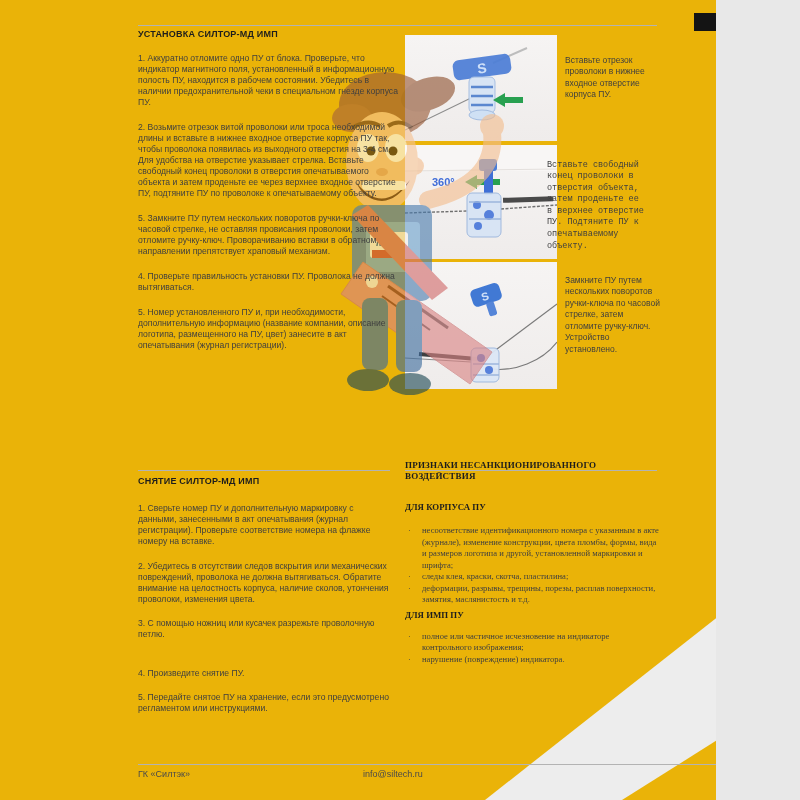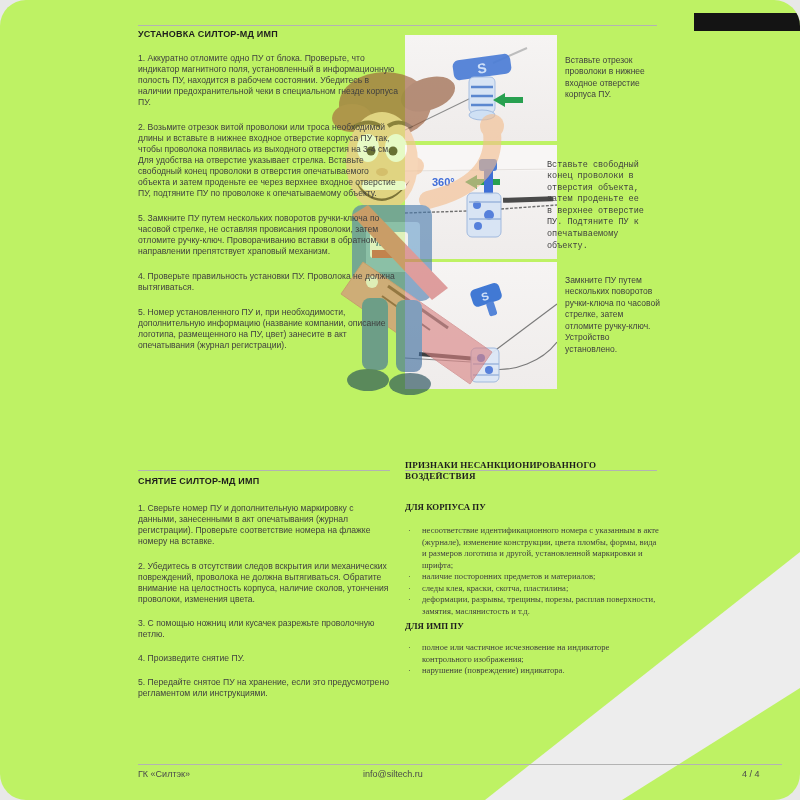--- a/index.html
+++ b/index.html
@@ -1,17 +1,17 @@
 <!DOCTYPE html>
 <html><head>
 <meta charset="utf-8">
 <style>
   html,body{margin:0;padding:0;background:#e8e8e8;}
-  .page{position:relative;width:800px;height:800px;background:#bef264;overflow:hidden;
-        font-family:"Liberation Sans",sans-serif;color:#3f3f3f;border-radius:26px;}
+  .page{position:relative;width:716px;height:800px;background:#eab308;overflow:hidden;
+        font-family:"Liberation Sans",sans-serif;color:#3f3f3f;}
   .abs{position:absolute;}
   
   .diag-band{left:420px;top:540px;width:380px;height:260px;background:#ededed;z-index:0;
              clip-path:polygon(65px 260px,380px 12px,380px 148px,202px 260px);}
   .redaction{left:694px;top:13px;width:106px;height:18px;background:#141414;z-index:6;}
   .rule{background:#b3b3b3;height:1px;z-index:3;}
   
   .col{z-index:3;font-size:8.6px;line-height:11px;}
   h3.sec{font-size:9px;line-height:11px;margin:0 0 13px 0;color:#1d1d1d;font-weight:bold;letter-spacing:.2px;}
   .col p{margin:0 0 14px 0;}
@@ -149,31 +149,30 @@
     <rect x="362" y="298" width="26" height="72" rx="8" fill="#3c6c9d"></rect>
     <rect x="396" y="300" width="26" height="72" rx="8" fill="#3c6c9d"></rect>
     <ellipse cx="368" cy="380" rx="21" ry="11" fill="#1e4a56"></ellipse>
     <ellipse cx="410" cy="384" rx="21" ry="11" fill="#1e4a56"></ellipse>
   </svg>
 
   <div class="abs col" style="left:138px;top:476px;width:254px;">
     <h3 class="sec" style="margin-bottom:16px;">СНЯТИЕ СИЛТОР-МД ИМП</h3>
     <p style="">1. Сверьте номер ПУ и дополнительную маркировку с данными, занесенными в акт опечатывания (журнал регистрации). Проверьте соответствие номера на флажке номеру на вставке.</p>
     <p style="margin-bottom:13px;">2. Убедитесь в отсутствии следов вскрытия или механических повреждений, проволока не должна вытягиваться. Обратите внимание на целостность корпуса, наличие сколов, утончения проволоки, изменения цвета.</p>
-    <p style="margin-bottom:13px;">3. С помощью ножниц или кусачек разрежьте проволочную петлю.</p>
+    <p style="margin-bottom:28px;">3. С помощью ножниц или кусачек разрежьте проволочную петлю.</p>
     <p style="margin-bottom:13px;">4. Произведите снятие ПУ.</p>
     <p>5. Передайте снятое ПУ на хранение, если это предусмотрено регламентом или инструкциями.</p>
   </div>
 
   <div class="abs col" style="left:405px;top:460px;width:254px;font-family:Liberation Serif, serif;">
     <h3 class="sec" style="margin-bottom:20px;">ПРИЗНАКИ НЕСАНКЦИОНИРОВАННОГО ВОЗДЕЙСТВИЯ</h3>
     <div class="subhead">ДЛЯ КОРПУСА ПУ</div>
     <ul class="marks">
       <li><span>несоответствие идентификационного номера с указанным в акте (журнале), изменение конструкции, цвета пломбы, формы, вида и размеров логотипа и другой, установленной маркировки и шрифта;</span></li>
-      <li><span>наличие посторонних предметов и материалов;</span></li>
       <li><span>следы клея, краски, скотча, пластилина;</span></li>
       <li><span>деформации, разрывы, трещины, порезы, расплав поверхности, замятия, маслянистость и т.д.</span></li>
     </ul>
     <div class="subhead second">ДЛЯ ИМП ПУ</div>
     <ul class="marks">
       <li><span>полное или частичное исчезновение на индикаторе контрольного изображения;</span></li>
       <li><span>нарушение (повреждение) индикатора.</span></li>
     </ul>
   </div>
 

